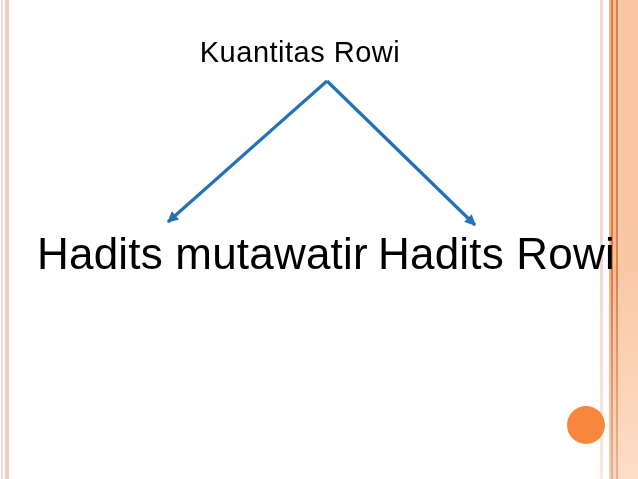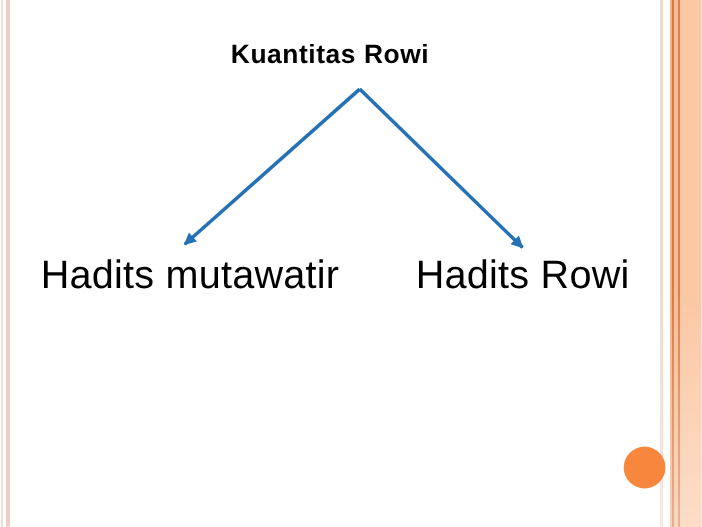--- a/index.html
+++ b/index.html
@@ -56,35 +56,35 @@
     border-radius: 50%;
     background: #f6873d;
   }
   .title {
     position: absolute;
     top: 36px;
     left: 0;
     right: 38px;
     margin: 0;
     text-align: center;
-    font-size: 24px;
-    font-weight: 700;
+    font-size: 29px;
+    font-weight: 400;
     letter-spacing: 0.5px;
     color: #000000;
   }
   .connectors {
     position: absolute;
     left: 0; top: 0;
     width: 638px;
     height: 479px;
     pointer-events: none;
   }
   .label {
     position: absolute;
-    font-size: 36px;
+    font-size: 44px;
     font-weight: 400;
     letter-spacing: 0.2px;
     white-space: nowrap;
     color: #000000;
   }
   .label-left  { left: 37px;  top: 229px; }
   .label-right { left: 378px; top: 229px; }
 </style>
 </head>
 <body>

